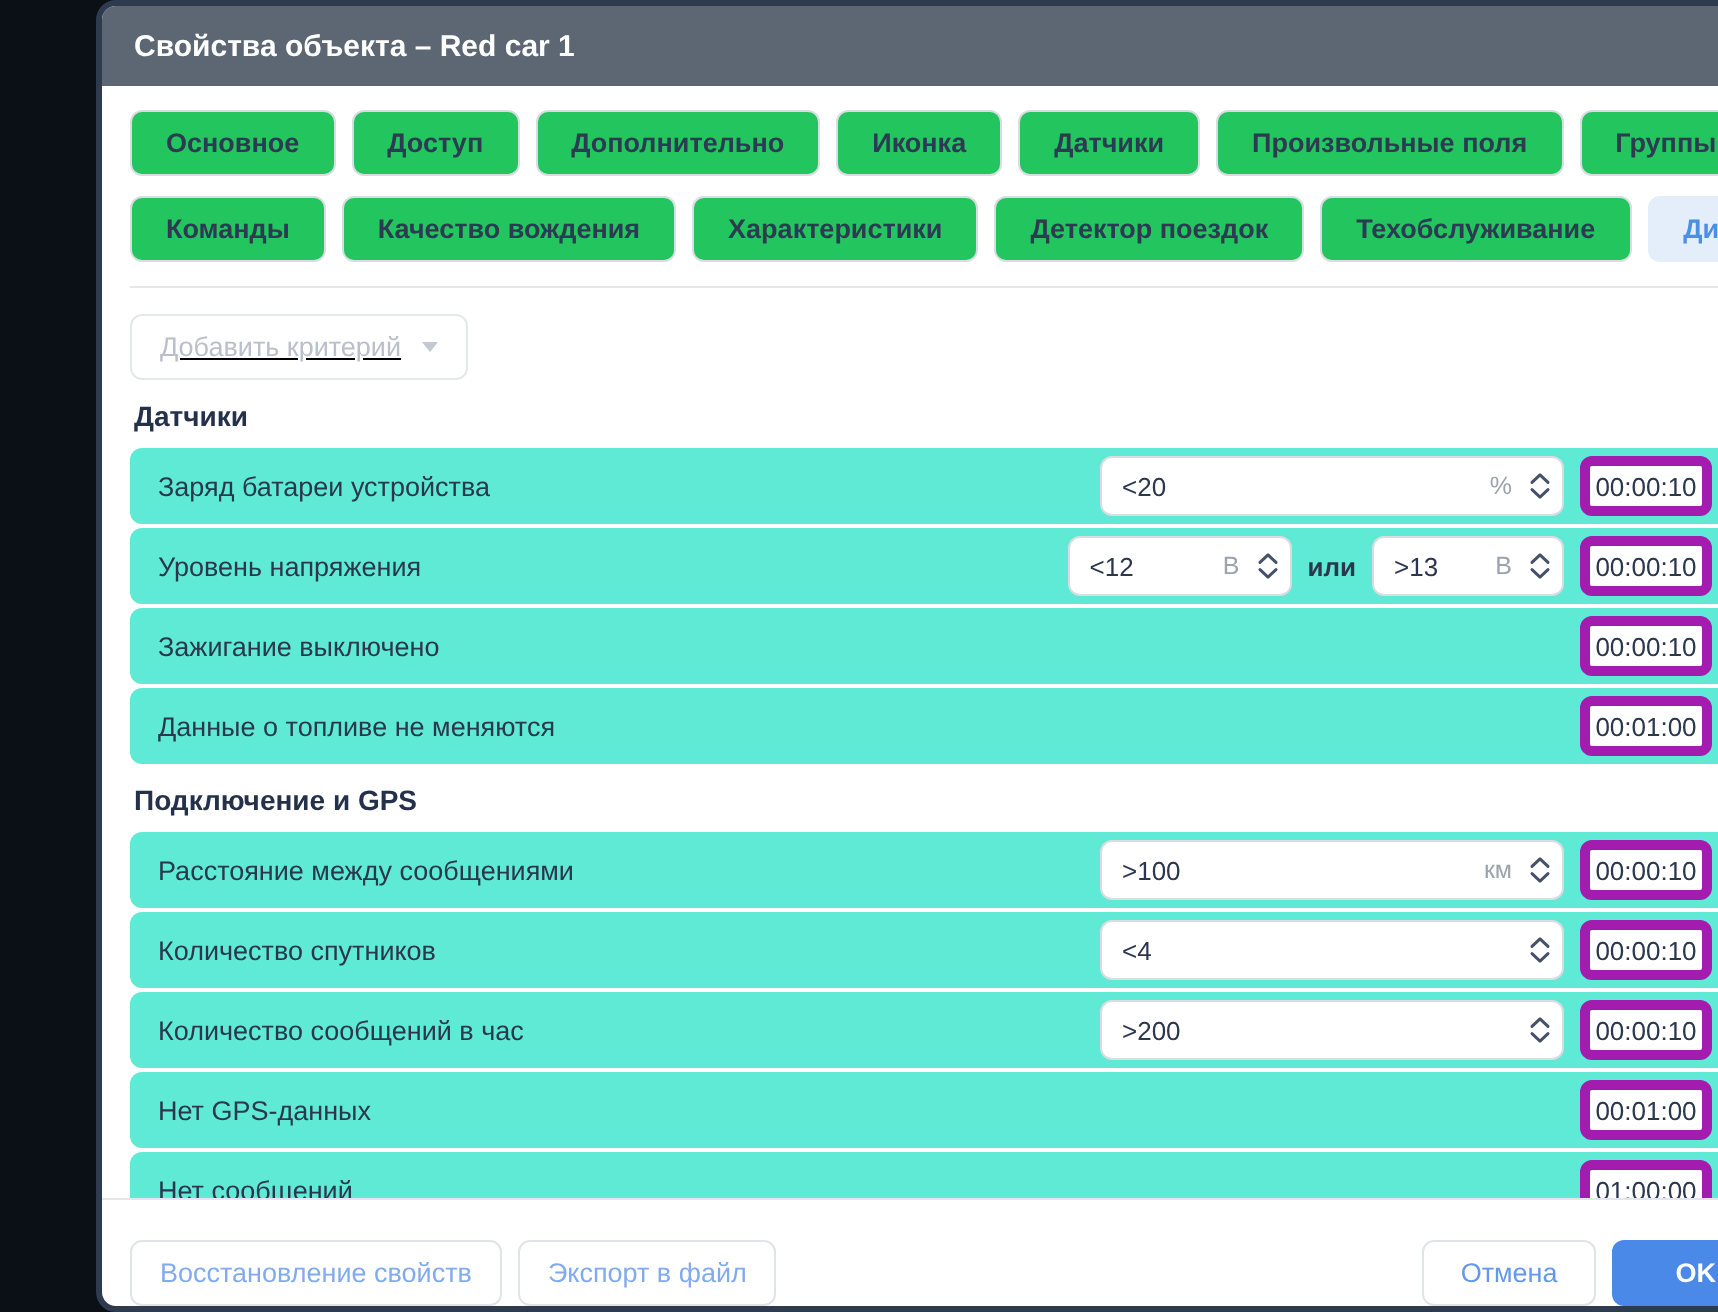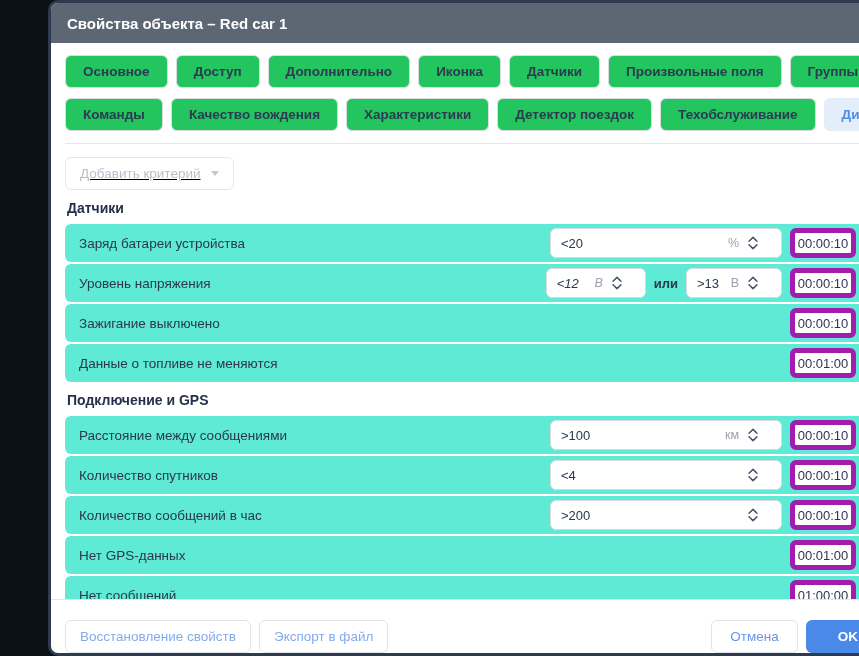--- a/index.html
+++ b/index.html
@@ -49,24 +49,24 @@
   .row {
     display: flex; align-items: center;
     background: #5eead4; border-radius: 6px;
     min-height: 38px; padding: 4px 34px 4px 14px; margin-bottom: 2px;
   }
   .row-label { flex: 1; font-size: 13.5px; color: #2b374e; }
   .controls { display: flex; align-items: center; }
   .value-input {
     display: flex; align-items: center; background: #fff;
     border: 1px solid #d9dde3; border-radius: 6px; height: 30px;
-    padding: 0 22px 0 10px;
+    padding: 0 5px 0 10px;
   }
   .value-input.wide { width: 232px; }
-  .value-input.pair-a { width: 100px; font-style: italic; }
+  .value-input.pair-a { width: 112px; }
   .value-input.pair-b { width: 96px; }
   .value-text { font-size: 13px; color: #2b374e; }
   .unit { margin-left: auto; color: #9ba3ad; font-size: 12.5px; padding-right: 8px; }
   .no-unit-spacer { margin-left: auto; }
   .spinner { display: flex; flex-direction: column; align-items: center; cursor: pointer; }
   .joiner { font-size: 13px; font-weight: bold; color: #2b374e; margin: 0 8px; }
   .time-input {
     width: 66px; height: 30px; background: #fff;
     border: 5px solid #a21caf; border-radius: 6px;
     display: flex; align-items: center; justify-content: center;

